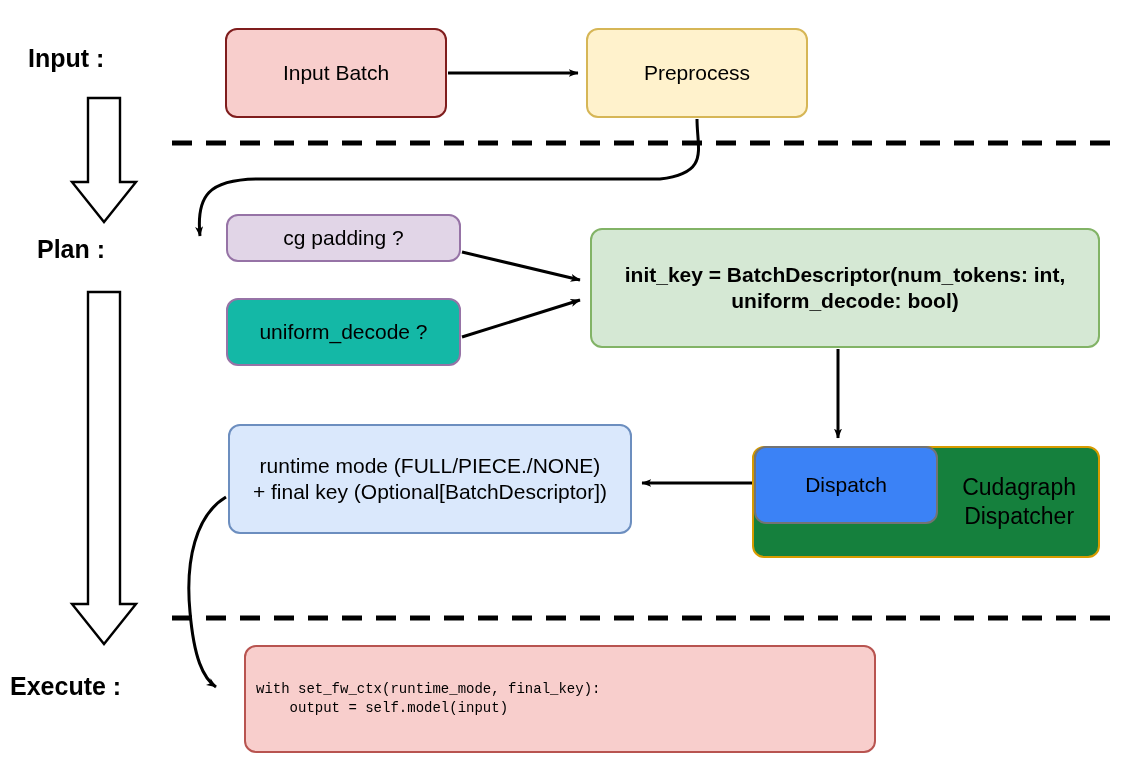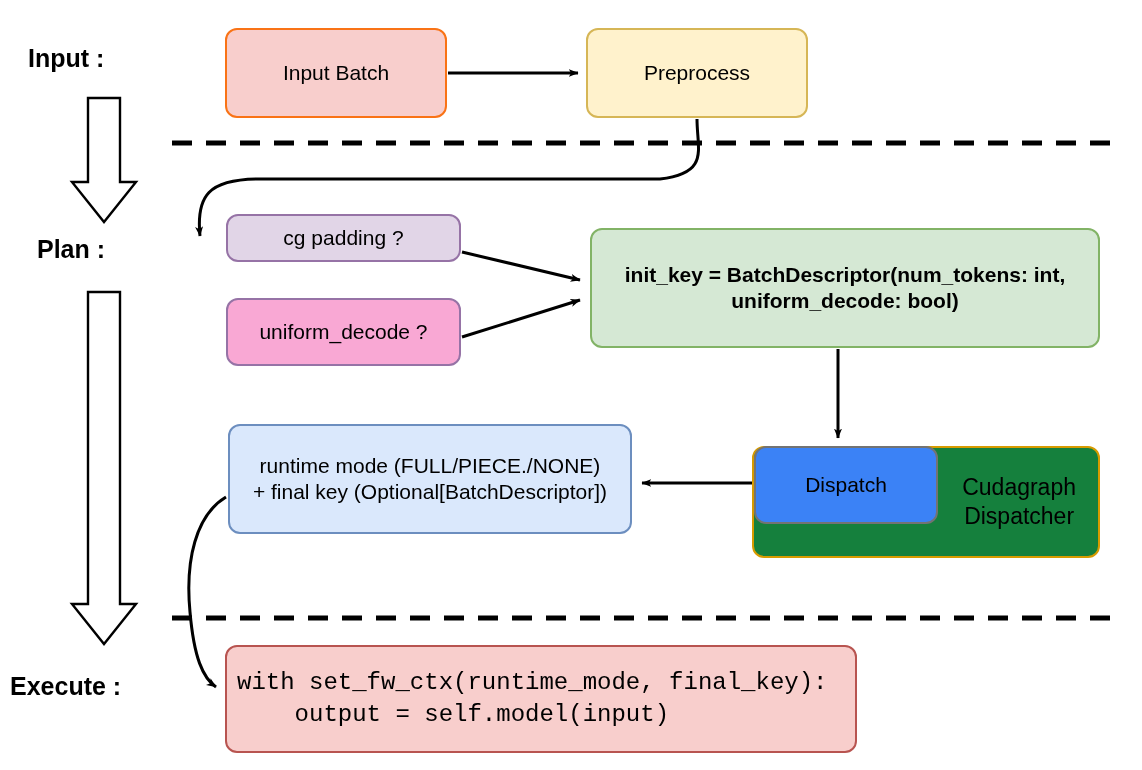--- a/index.html
+++ b/index.html
@@ -25,27 +25,28 @@
     justify-content:center;
     text-align:center;
     font-family:"Liberation Sans",sans-serif;
     font-size:21px;
     color:#000;
     line-height:1.25;
     padding:4px 8px;
   }
   .node.code{
     font-family:"Liberation Mono",monospace;
-    font-size:24px;
+    font-size:14px;
     justify-content:flex-start;
     align-items:center;
     text-align:left;
     white-space:pre;
     padding-left:10px;
     line-height:1.35;
+    margin-left:19px;
   }
   .node.container{
     align-items:center;
     justify-content:flex-end;
     padding-right:22px;
     font-size:23px;
   }
 </style>
 </head>
 <body>
@@ -78,33 +79,33 @@
 
     <path d="M752,483 L642,483" fill="none" stroke="#000" stroke-width="3" marker-end="url(#ah)"></path>
 
     <path d="M226,497 C196,515 185,560 190,612 C194,658 203,678 216,687" fill="none" stroke="#000" stroke-width="3" marker-end="url(#ah)"></path>
   </svg>
 
   <div class="stage-label" style="left:28px;top:44px;">Input :</div>
   <div class="stage-label" style="left:37px;top:235px;">Plan :</div>
   <div class="stage-label" style="left:10px;top:672px;text-align:right;">Execute :</div>
 
-  <div class="node" style="left:225px;top:28px;width:222px;height:90px;background:#f8cecc;border:2px solid #f97316;">
+  <div class="node" style="left:225px;top:28px;width:222px;height:90px;background:#f8cecc;border:2px solid #7f1d1d;">
     <span>Input Batch</span>
   </div>
 
   <div class="node" style="left:586px;top:28px;width:222px;height:90px;background:#fff2cc;border:2px solid #d6b656;">
     <span>Preprocess</span>
   </div>
 
   <div class="node" style="left:226px;top:214px;width:235px;height:48px;background:#e1d5e7;border:2px solid #9673a6;">
     <span>cg padding ?</span>
   </div>
 
-  <div class="node" style="left:226px;top:298px;width:235px;height:68px;background:#f9a8d4;border:2px solid #9673a6;">
+  <div class="node" style="left:226px;top:298px;width:235px;height:68px;background:#14b8a6;border:2px solid #9673a6;">
     <span>uniform_decode ?</span>
   </div>
 
   <div class="node" style="left:590px;top:228px;width:510px;height:120px;background:#d5e8d4;border:2px solid #82b366;">
     <span style="white-space:pre-line;font-weight:bold;">init_key = BatchDescriptor(num_tokens: int,
 uniform_decode: bool)</span>
   </div>
 
   <div class="node container" style="left:752px;top:446px;width:348px;height:112px;background:#15803d;border:2px solid #d79b00;">
     <span style="white-space:pre-line;">Cudagraph

